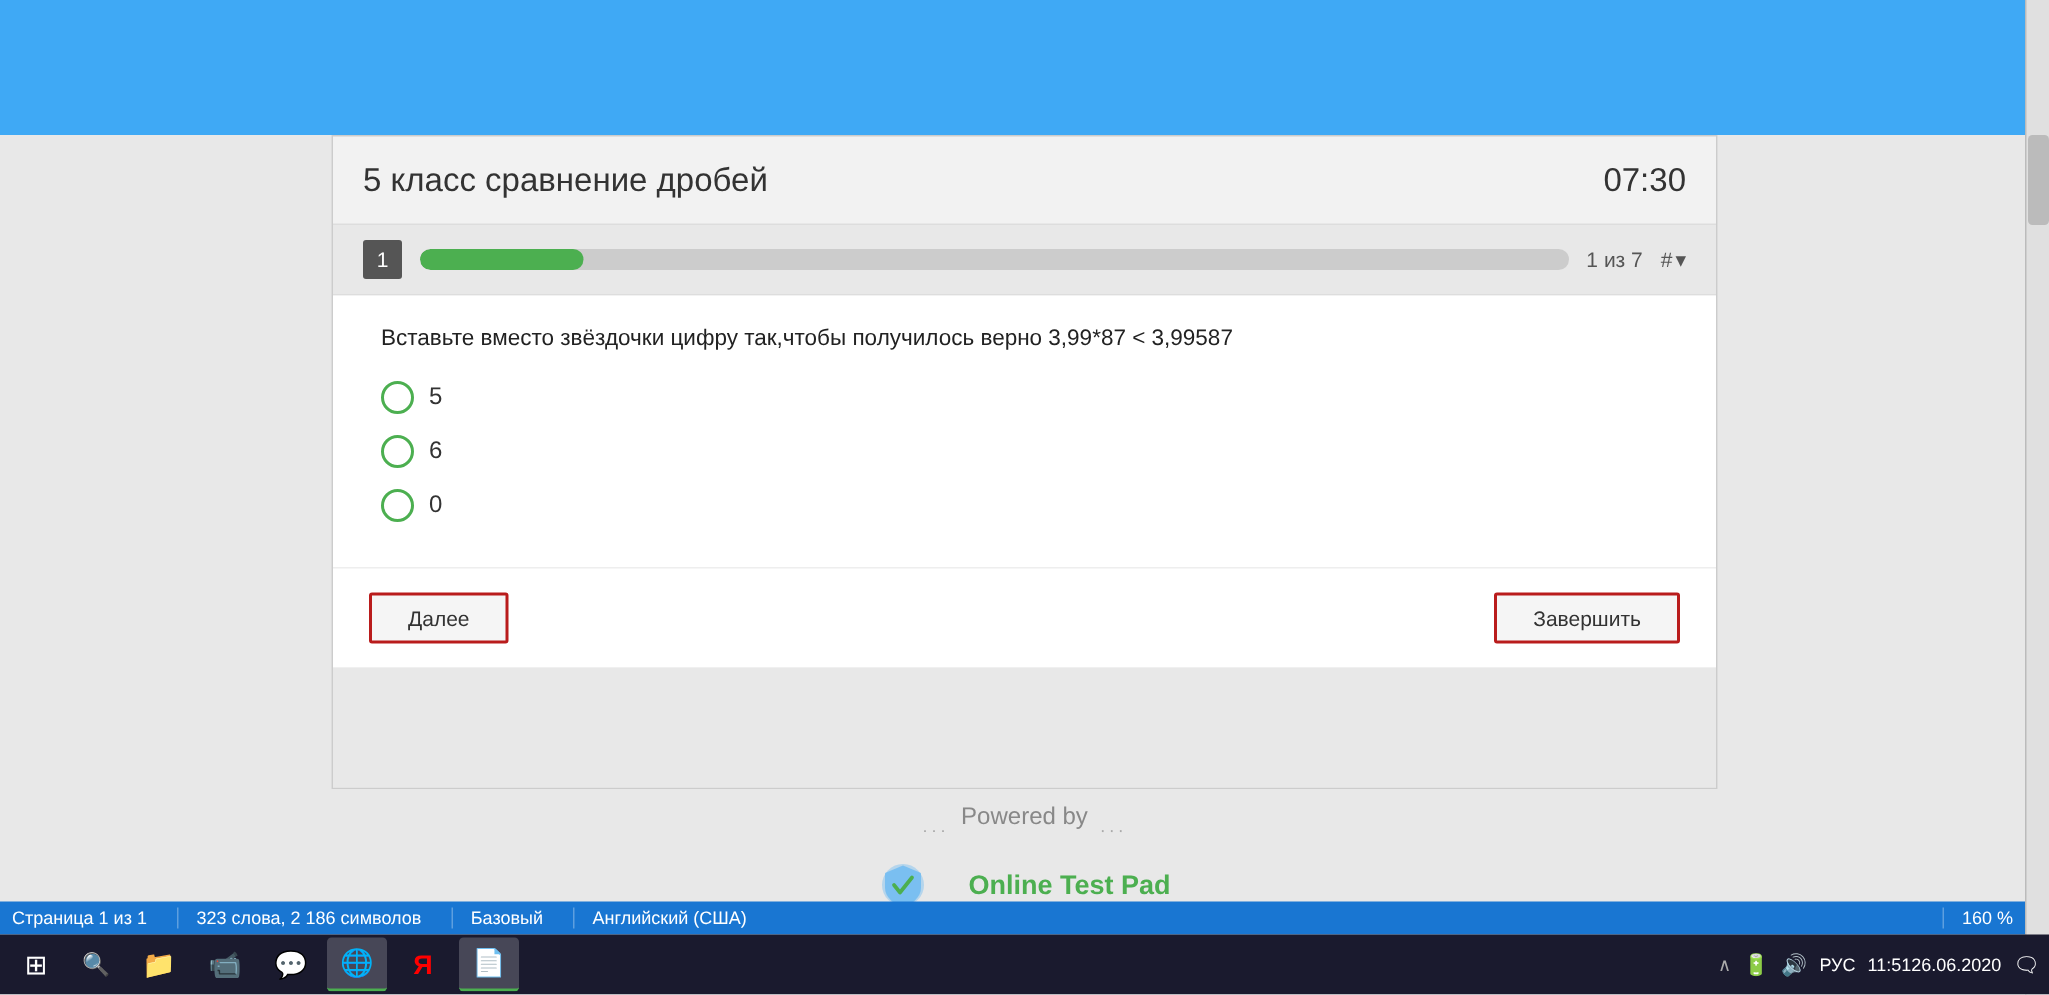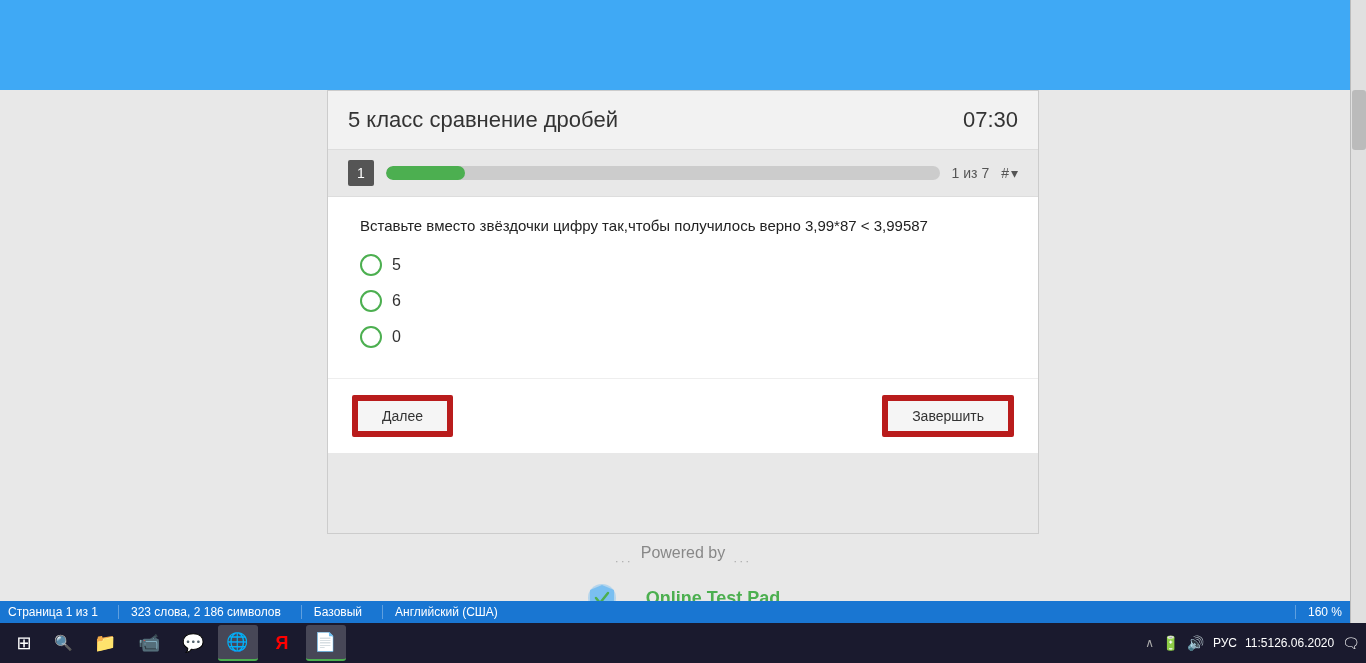--- a/index.html
+++ b/index.html
@@ -20,21 +20,21 @@
       display: flex;
       flex-direction: column;
       align-items: center;
       padding-bottom: 20px;
     }
 
     
     .quiz-card {
       background: #f2f2f2;
       border: 1px solid #ccc;
-      width: 712px;
+      width: 924px;
       margin-top: 0;
       padding: 0;
     }
 
     
     .quiz-header {
       display: flex;
       justify-content: space-between;
       align-items: center;
       padding: 16px 20px;
@@ -153,21 +153,21 @@
       display: flex;
       justify-content: space-between;
       align-items: center;
       padding: 16px 24px;
       background: #fff;
       border-top: 1px solid #eee;
     }
 
     .btn-next, .btn-finish {
       background: #f5f5f5;
-      border: 6px solid #b91c1c;
+      border: 2px solid #b91c1c;
       padding: 7px 24px;
       font-size: 14px;
       color: #333;
       cursor: pointer;
       border-radius: 2px;
     }
 
     
     .extra-grey {
       background: #e8e8e8;

